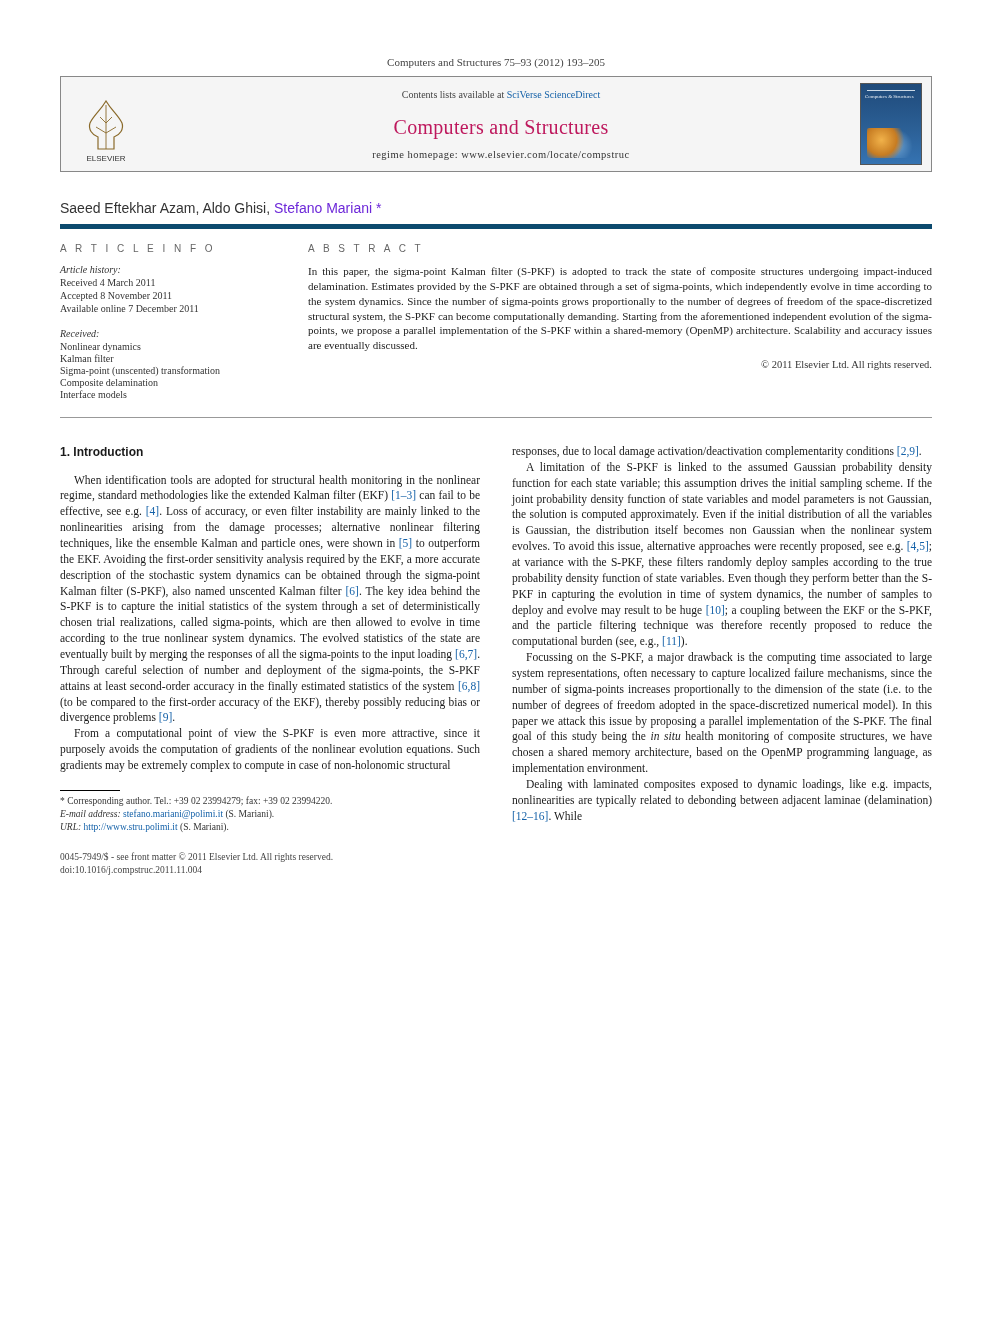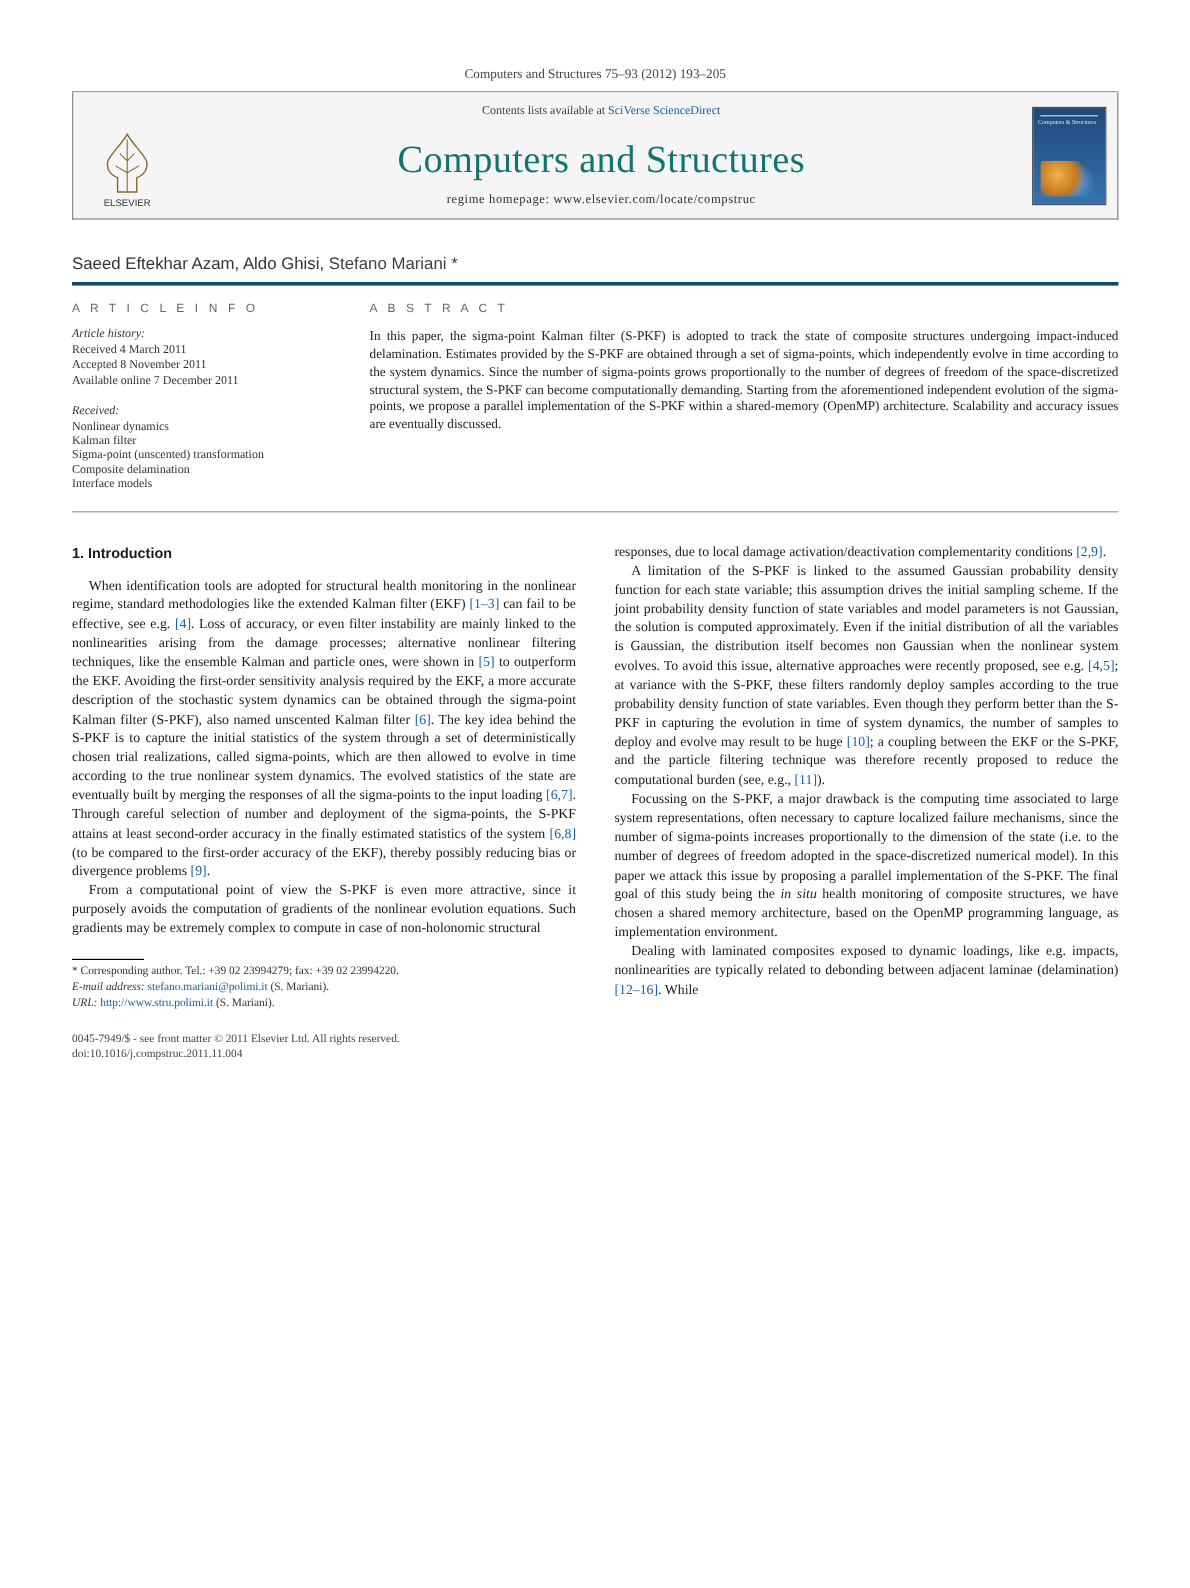--- a/index.html
+++ b/index.html
@@ -40,22 +40,22 @@
     text-align: center;
     padding: 10px 4px;
     display: flex;
     flex-direction: column;
     justify-content: center;
   }
   .contents-line { font-size: 10px; color: #444; margin-bottom: 10px; }
   .contents-line .link { color: #1461a8; }
   .journal-name {
     font-family: Georgia, serif;
-    font-size: 32px;
-    color: #0f766e;
+    font-size: 20px;
+    color: #be185d;
     font-weight: normal;
     margin: 6px 0 10px 0;
     letter-spacing: 0.3px;
   }
   .homepage-line { font-size: 10.5px; color: #333; letter-spacing: 0.5px; }
   .cover-cell { width: 80px; padding: 6px; display: flex; align-items: center; justify-content: center; }
   .cover-thumb {
     width: 62px; height: 82px;
     background: linear-gradient(180deg, #1f4a7a 0%, #2b5f95 55%, #3573b2 100%);
     border: 1px solid #555;
@@ -78,29 +78,29 @@
     color: #333;
     margin-bottom: 18px;
     font-family: 'Helvetica Neue', Arial, sans-serif;
   }
   .authors {
     font-size: 14px;
     color: #333;
     margin-bottom: 8px;
     font-family: 'Helvetica Neue', Arial, sans-serif;
   }
-  .authors .link { color: #404040; }
+  .authors .link { color: #6d28d9; }
   .affiliation {
     font-size: 10px;
     font-style: italic;
     color: #444;
     margin-bottom: 14px;
   }
   .info-block {
-    border-top: 3px solid #0c4a6e;
+    border-top: 5px solid #0c4a6e;
     border-bottom: 1px solid #999;
     padding: 14px 0 16px 0;
     display: flex;
     gap: 28px;
     margin-bottom: 26px;
   }
   .info-left { width: 220px; font-size: 10px; color: #333; }
   .info-heading {
     font-size: 10px;
     letter-spacing: 3px;
@@ -189,20 +189,21 @@
       <div class="keywords-label">Received:</div>
       <div class="kw">Nonlinear dynamics</div>
       <div class="kw">Kalman filter</div>
       <div class="kw">Sigma-point (unscented) transformation</div>
       <div class="kw">Composite delamination</div>
       <div class="kw">Interface models</div>
     </div>
     <div class="info-right">
       <div class="info-heading">A B S T R A C T</div>
       <div class="abstract-text">In this paper, the sigma-point Kalman filter (S-PKF) is adopted to track the state of composite structures undergoing impact-induced delamination. Estimates provided by the S-PKF are obtained through a set of sigma-points, which independently evolve in time according to the system dynamics. Since the number of sigma-points grows proportionally to the number of degrees of freedom of the space-discretized structural system, the S-PKF can become computationally demanding. Starting from the aforementioned independent evolution of the sigma-points, we propose a parallel implementation of the S-PKF within a shared-memory (OpenMP) architecture. Scalability and accuracy issues are eventually discussed.</div>
+      <div class="copyright">© 2011 Elsevier Ltd. All rights reserved.</div>
     </div>
   </div>
 
   <div class="columns">
     <div class="col">
       <div class="section-heading">1. Introduction</div>
       <p class="first"><span>When identification tools are adopted for structural health monitoring in the nonlinear regime, standard methodologies like the extended Kalman filter (EKF) </span><span class="ref">[1–3]</span><span> can fail to be effective, see e.g. </span><span class="ref">[4]</span><span>. Loss of accuracy, or even filter instability are mainly linked to the nonlinearities arising from the damage processes; alternative nonlinear filtering techniques, like the ensemble Kalman and particle ones, were shown in </span><span class="ref">[5]</span><span> to outperform the EKF. Avoiding the first-order sensitivity analysis required by the EKF, a more accurate description of the stochastic system dynamics can be obtained through the sigma-point Kalman filter (S-PKF), also named unscented Kalman filter </span><span class="ref">[6]</span><span>. The key idea behind the S-PKF is to capture the initial statistics of the system through a set of deterministically chosen trial realizations, called sigma-points, which are then allowed to evolve in time according to the true nonlinear system dynamics. The evolved statistics of the state are eventually built by merging the responses of all the sigma-points to the input loading </span><span class="ref">[6,7]</span><span>. Through careful selection of number and deployment of the sigma-points, the S-PKF attains at least second-order accuracy in the finally estimated statistics of the system </span><span class="ref">[6,8]</span><span> (to be compared to the first-order accuracy of the EKF), thereby possibly reducing bias or divergence problems </span><span class="ref">[9]</span><span>.</span></p>
       <p>From a computational point of view the S-PKF is even more attractive, since it purposely avoids the computation of gradients of the nonlinear evolution equations. Such gradients may be extremely complex to compute in case of non-holonomic structural</p>
 
       <hr class="corr-sep">

